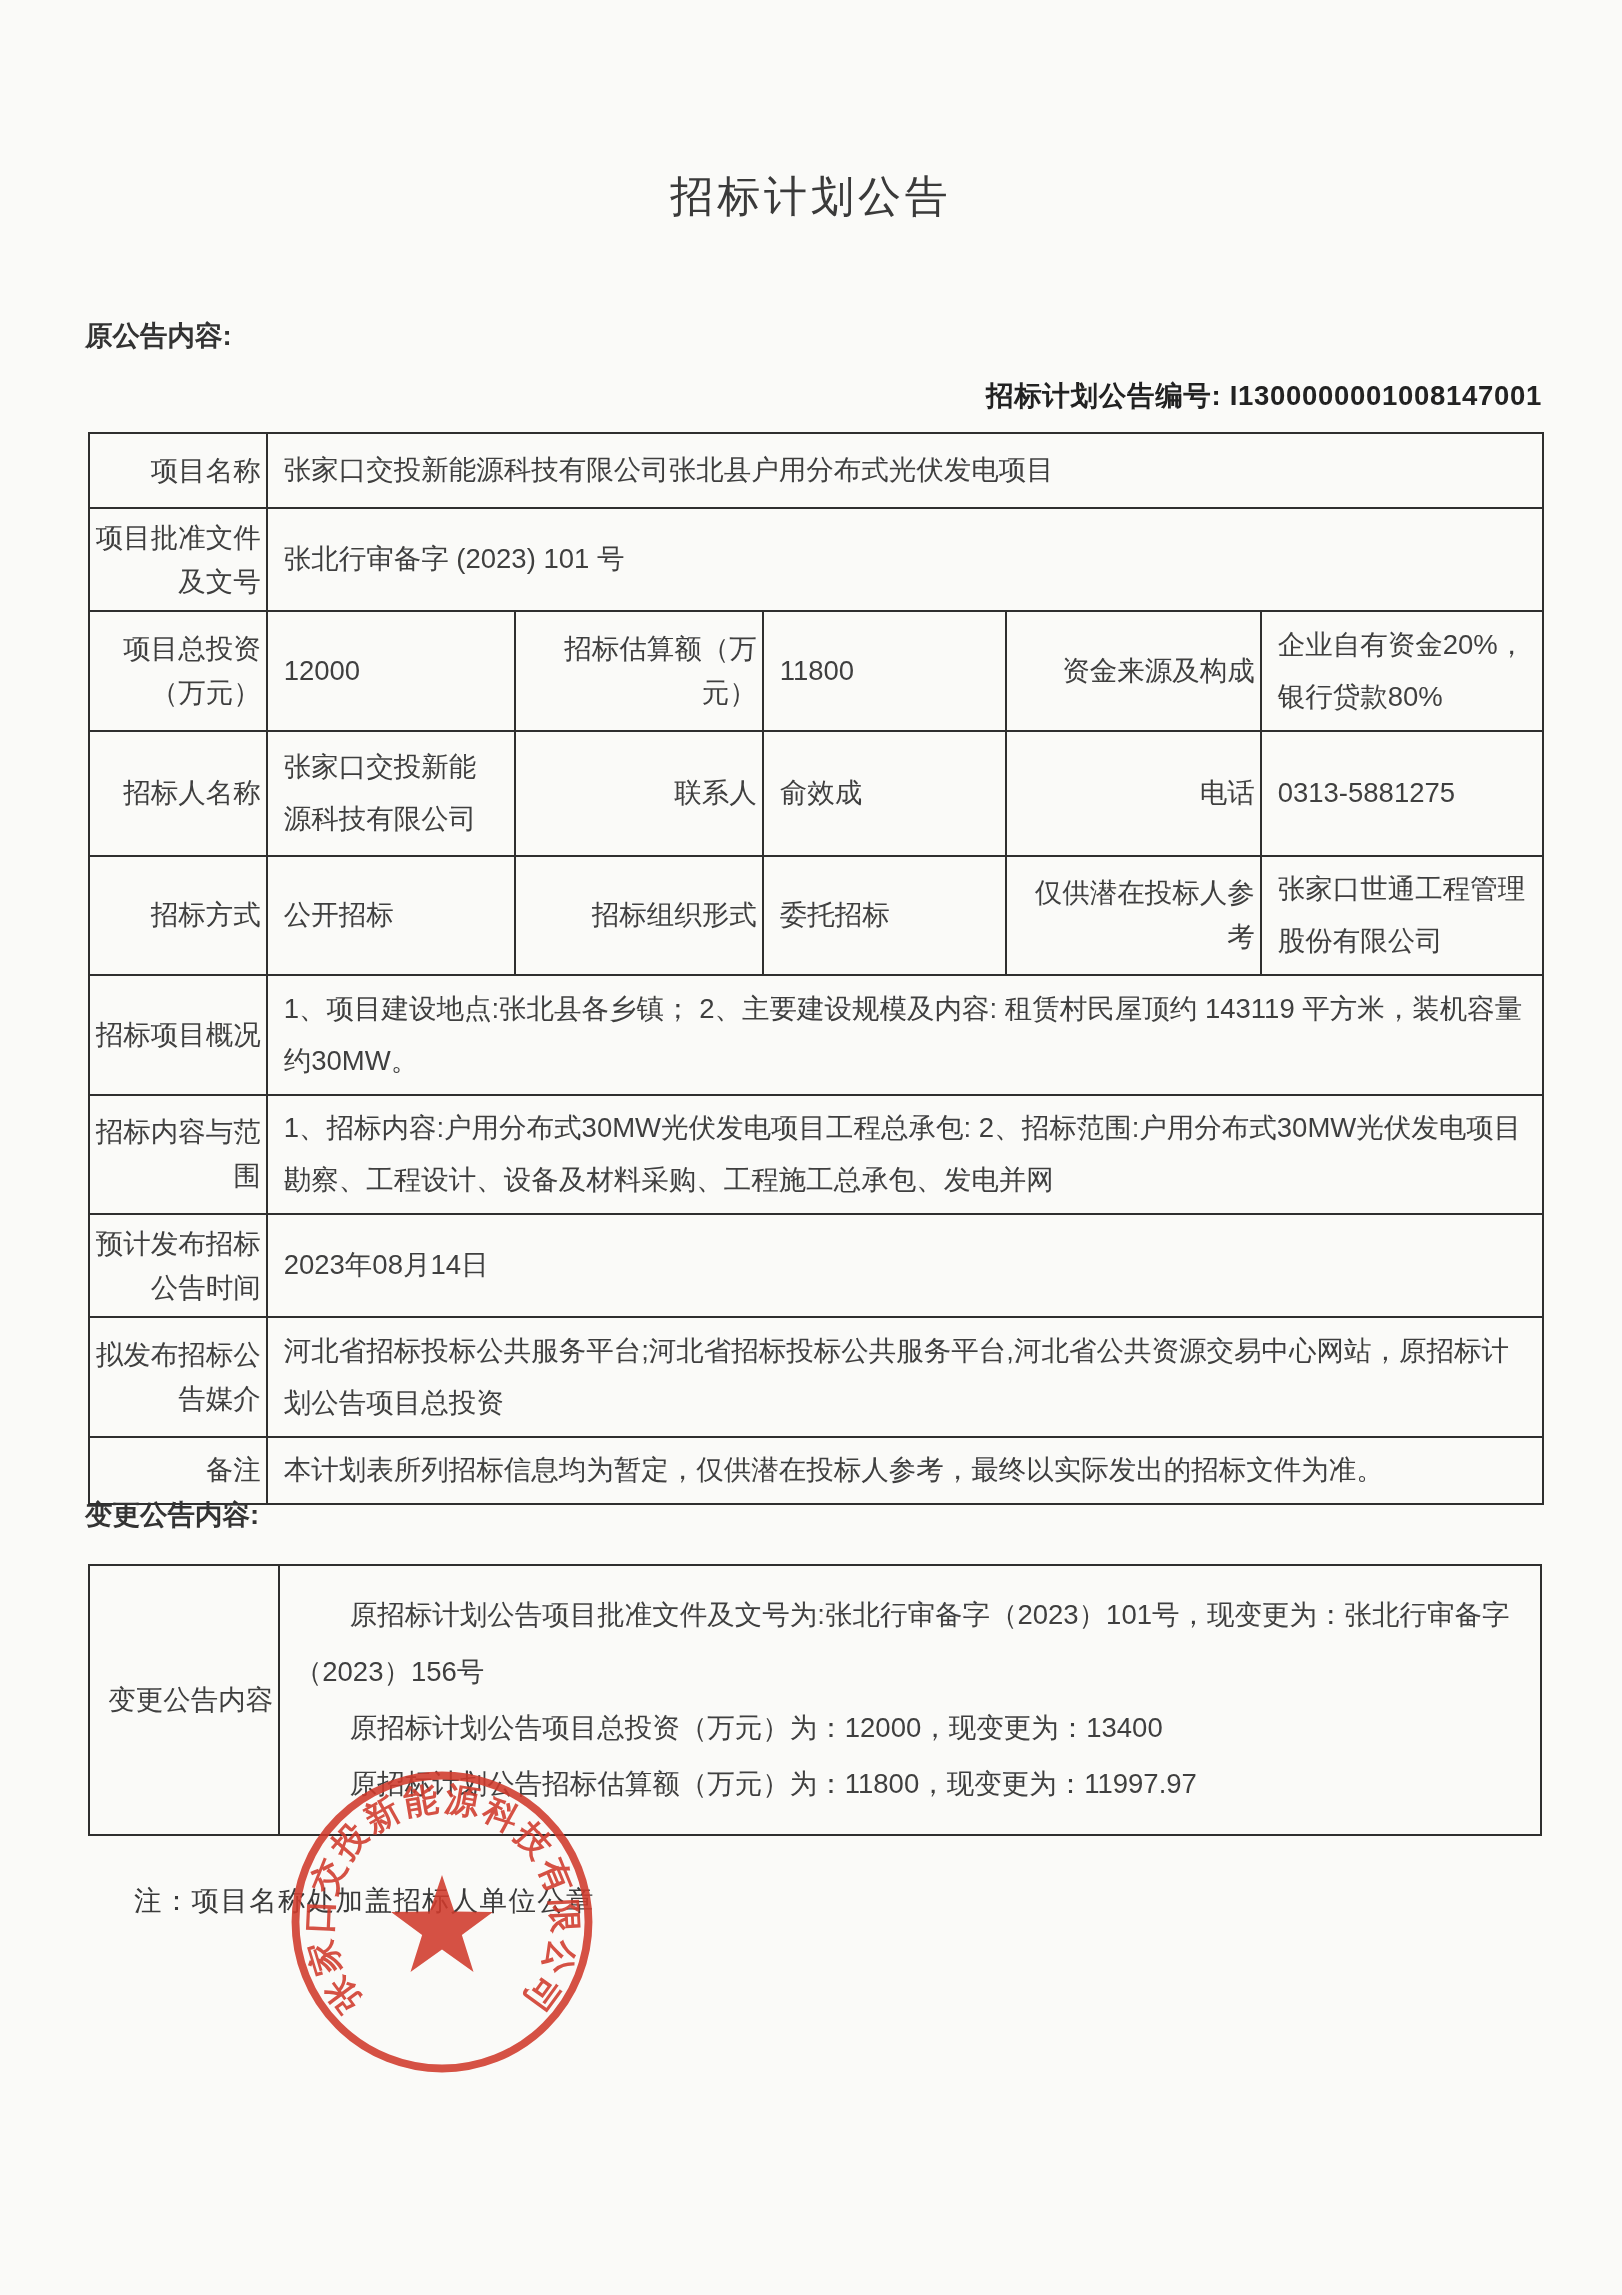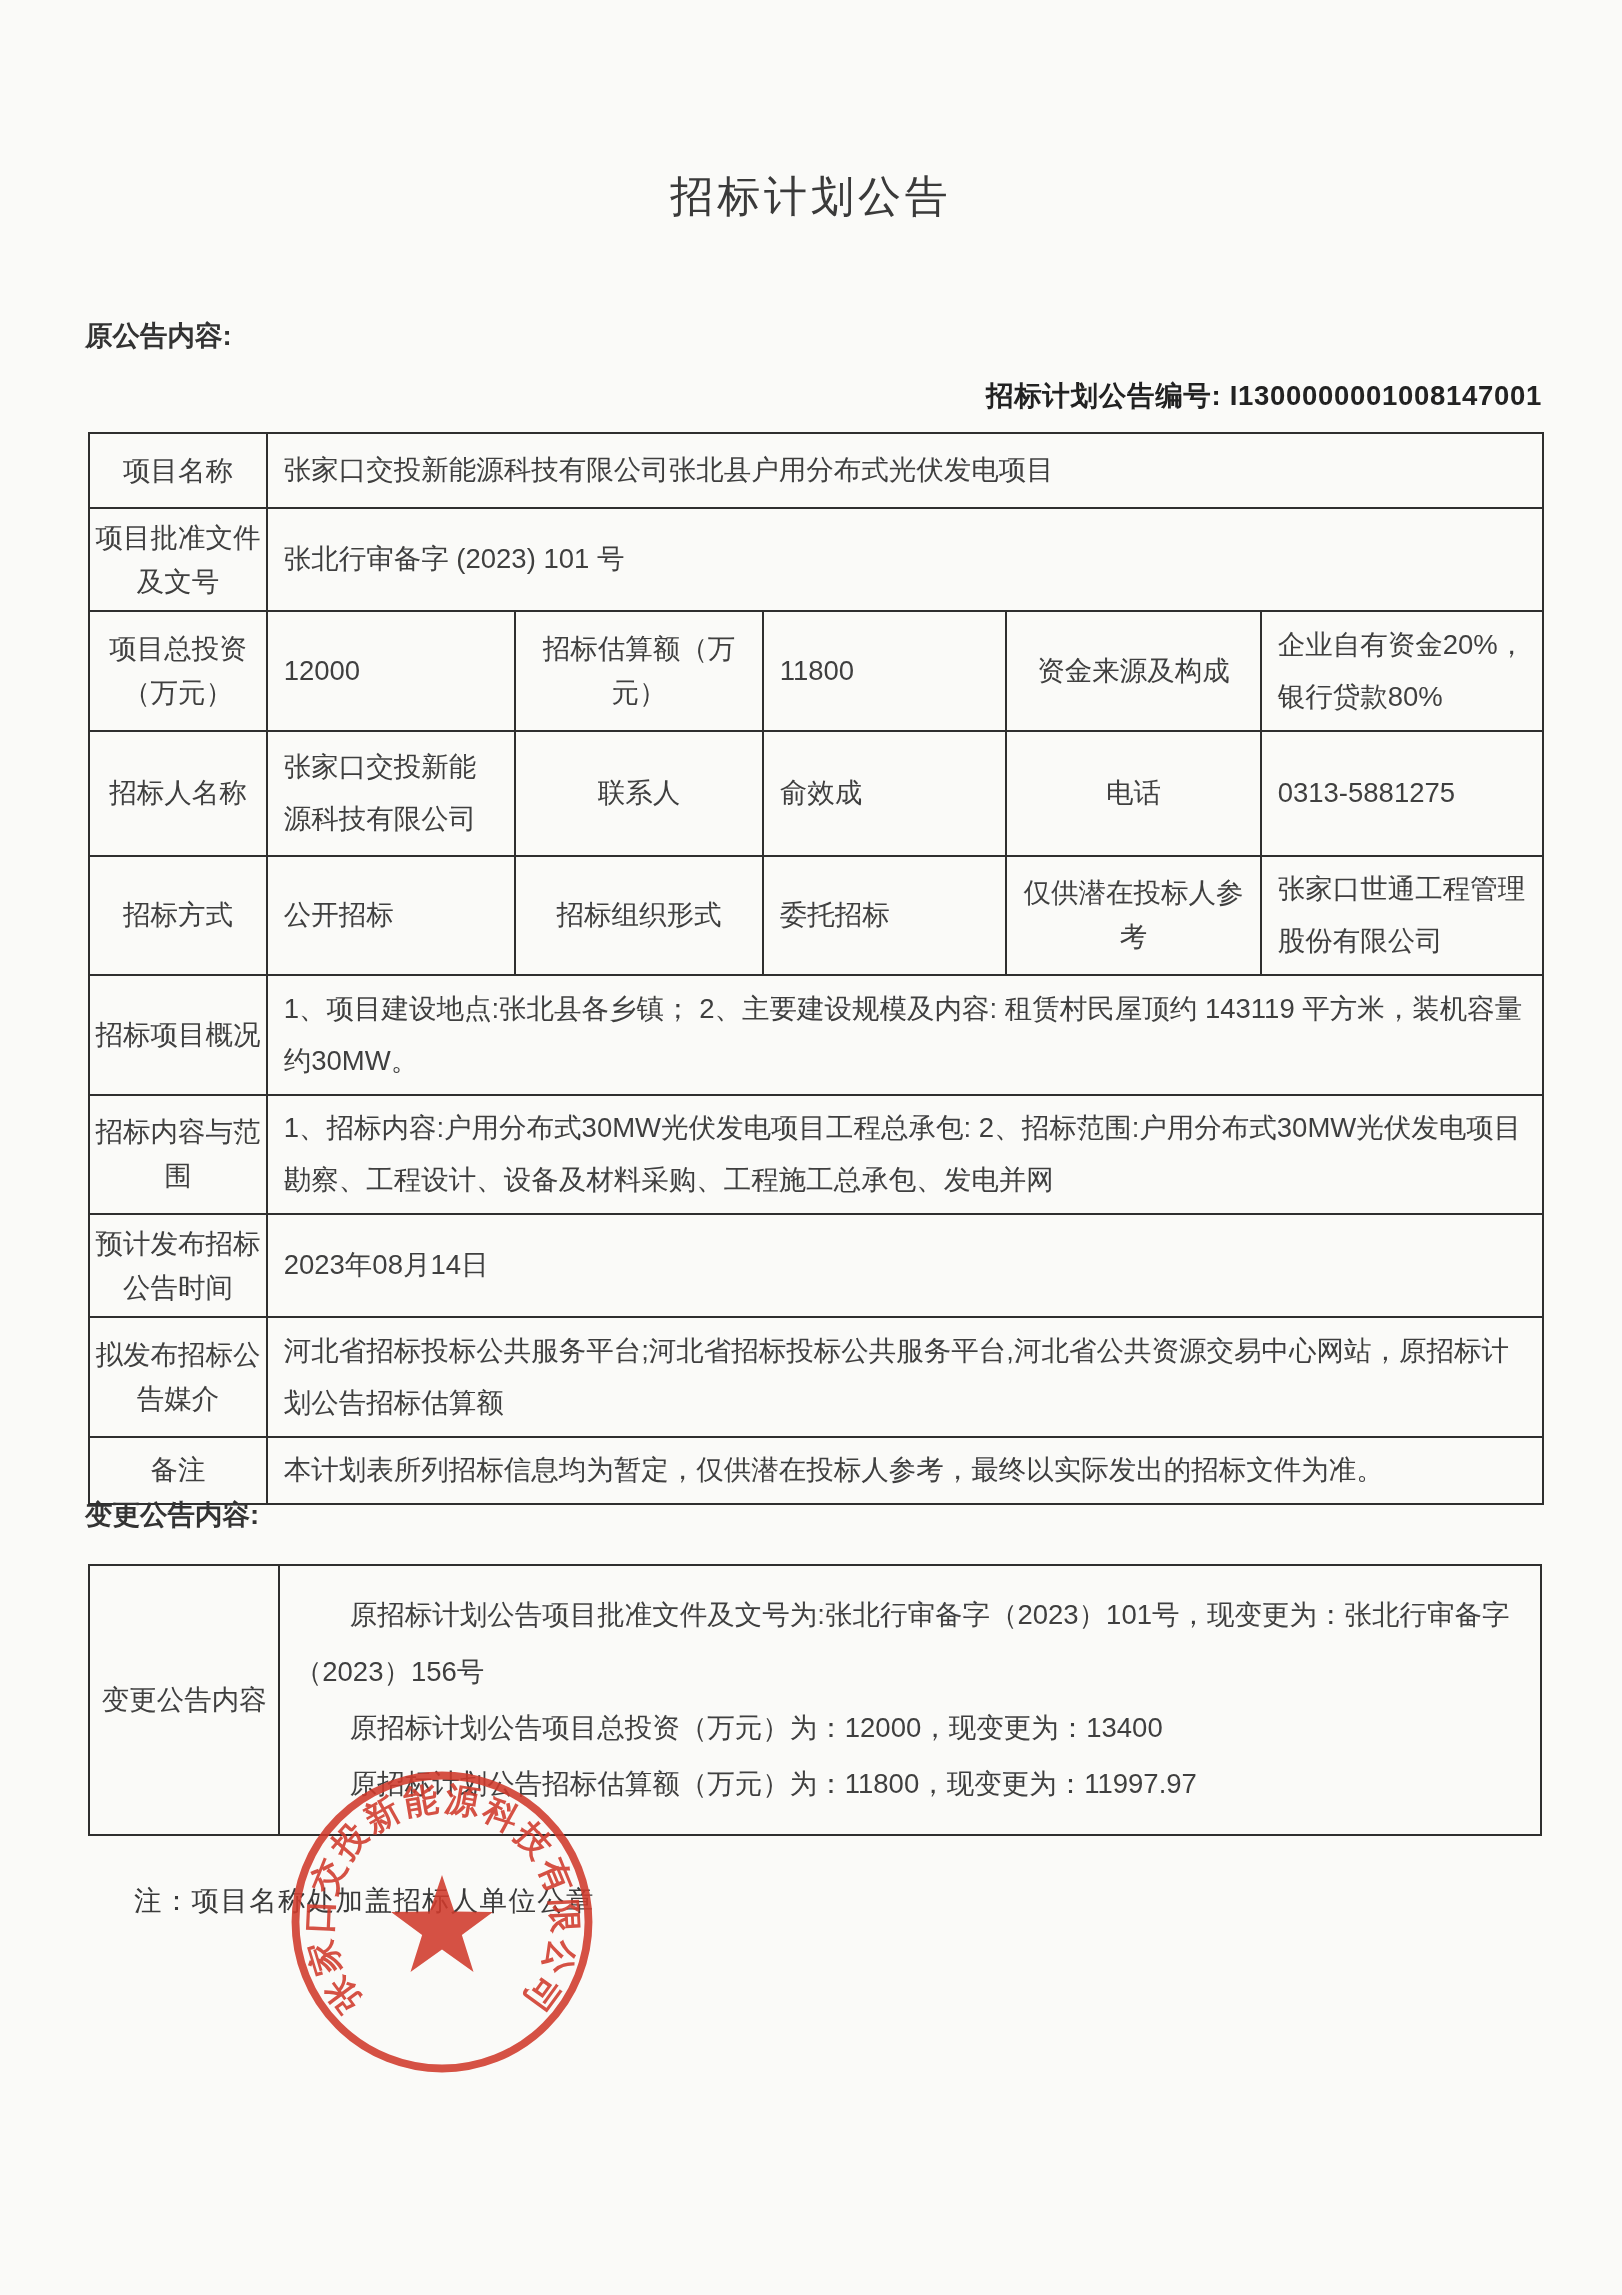--- a/index.html
+++ b/index.html
@@ -39,21 +39,21 @@
     font-size:27.5px;color:#3f3f3f;
   }
   table.t1{top:432px;}
   table.t2{top:1564px;}
   table.grid td{
     border:2px solid var(--border);
     vertical-align:middle;
     background:transparent;
   }
   td.lbl{
-    text-align:center;
+    text-align:right;
     line-height:1.6;
     padding:6.5px 5.2px;
   }
   td.val{
     text-align:left;
     line-height:1.9;
     padding:6.5px 15.7px;
   }
   table.t2 td.lbl{width:178px;}
   table.t2 td.content{
@@ -145,21 +145,21 @@
     <tr style="height:111px">
       <td class="lbl">招标内容与范围</td>
       <td class="val" colspan="5">1、招标内容:户用分布式30MW光伏发电项目工程总承包: 2、招标范围:户用分布式30MW光伏发电项目勘察、工程设计、设备及材料采购、工程施工总承包、发电并网</td>
     </tr>
     <tr style="height:98px">
       <td class="lbl">预计发布招标公告时间</td>
       <td class="val" colspan="5">2023年08月14日</td>
     </tr>
     <tr style="height:118px">
       <td class="lbl">拟发布招标公告媒介</td>
-      <td class="val" colspan="5">河北省招标投标公共服务平台;河北省招标投标公共服务平台,河北省公共资源交易中心网站，原招标计划公告招标估算额</td>
+      <td class="val" colspan="5">河北省招标投标公共服务平台;河北省招标投标公共服务平台,河北省公共资源交易中心网站，原招标计划公告项目总投资</td>
     </tr>
     <tr style="height:63px">
       <td class="lbl">备注</td>
       <td class="val" colspan="5">本计划表所列招标信息均为暂定，仅供潜在投标人参考，最终以实际发出的招标文件为准。</td>
     </tr>
   </tbody>
     </table>
 
   <div class="sec-heading second">变更公告内容:</div>
 

